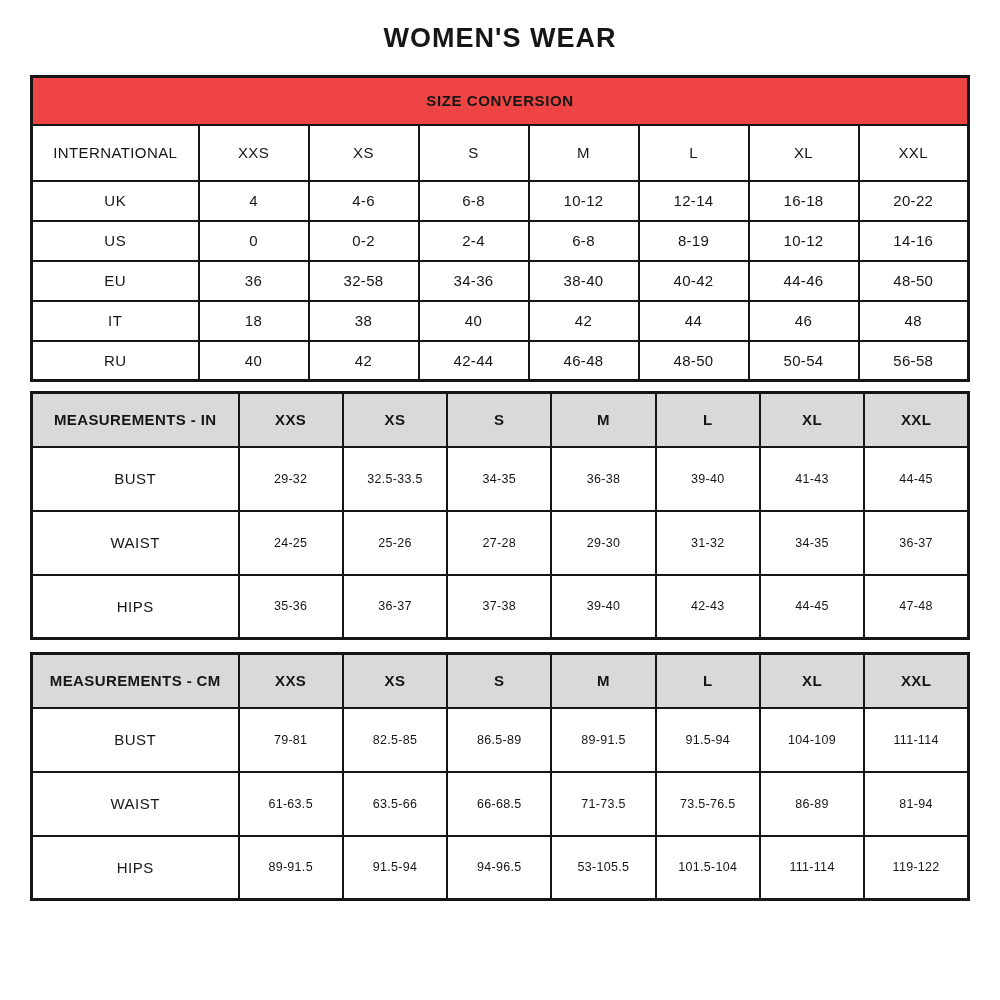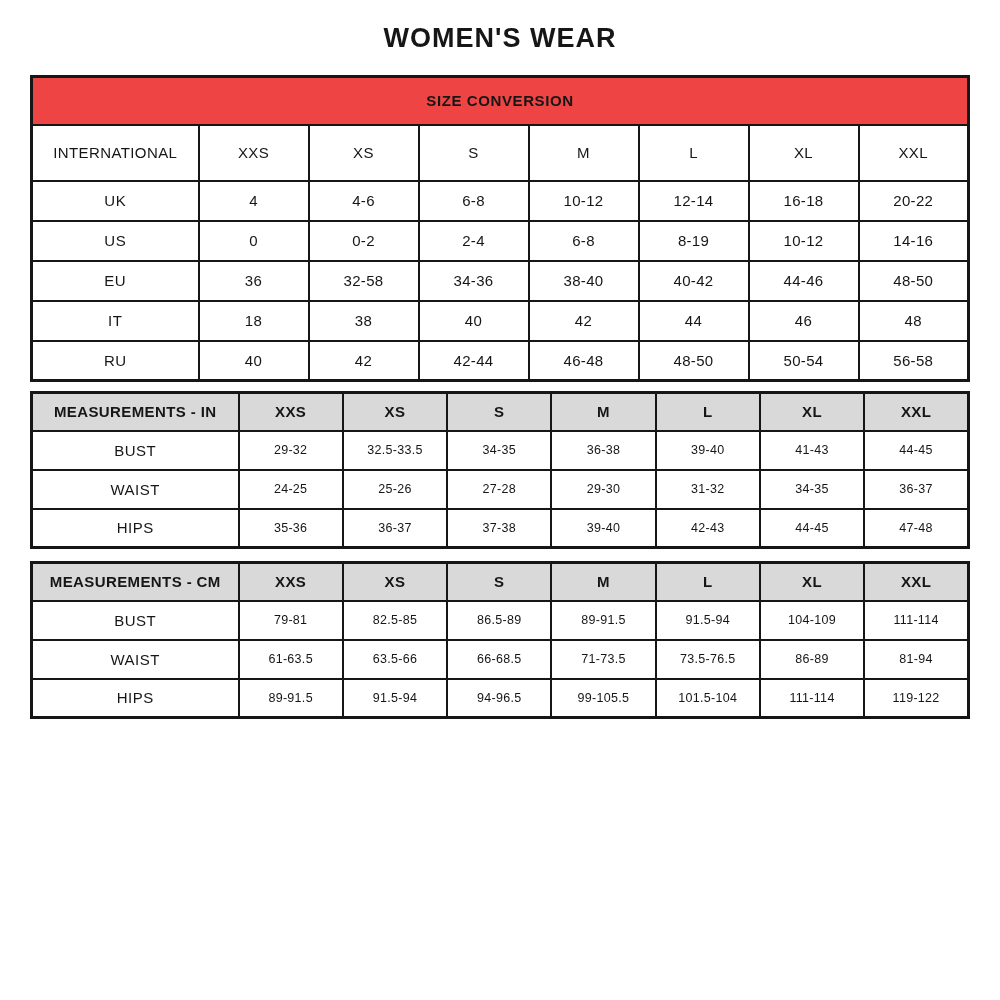--- a/index.html
+++ b/index.html
@@ -60,28 +60,28 @@
     height: 40px;
     font-size: 15px;
     font-weight: 400;
     letter-spacing: 0.3px;
   }
   .col-label-1 { width: 167px; }
   .col-label-2 { width: 207px; }
   
   .tbl-meas { margin-bottom: 12px; }
   .tbl-meas .header-row th {
-    height: 38px;
+    height: 54px;
     background: #d9d9d9;
     font-weight: 700;
     font-size: 15px;
     letter-spacing: 0.4px;
   }
   .tbl-meas td {
-    height: 39px;
+    height: 64px;
     font-size: 12.5px;
     font-weight: 400;
     letter-spacing: 0.3px;
   }
   .tbl-meas td.row-label,
   .tbl-size td.row-label {
     font-size: 15px;
     letter-spacing: 0.5px;
   }
 </style>
@@ -271,21 +271,21 @@
           <td>71-73.5</td>
           <td>73.5-76.5</td>
           <td>86-89</td>
           <td>81-94</td>
         </tr>
         <tr>
           <td class="row-label">HIPS</td>
           <td>89-91.5</td>
           <td>91.5-94</td>
           <td>94-96.5</td>
-          <td>99-105.5</td>
+          <td>53-105.5</td>
           <td>101.5-104</td>
           <td>111-114</td>
           <td>119-122</td>
         </tr>
       </tbody>
   </table>
 
 </div>
 
 </body></html>

